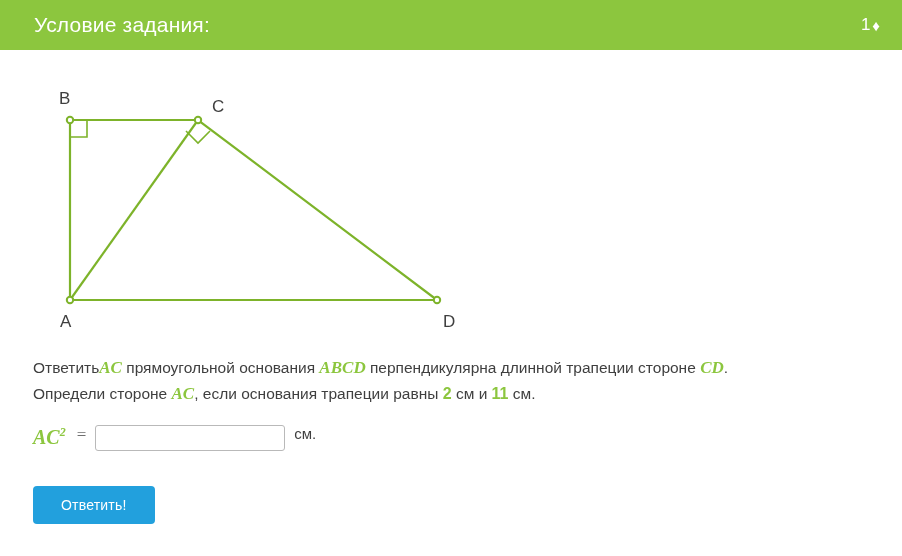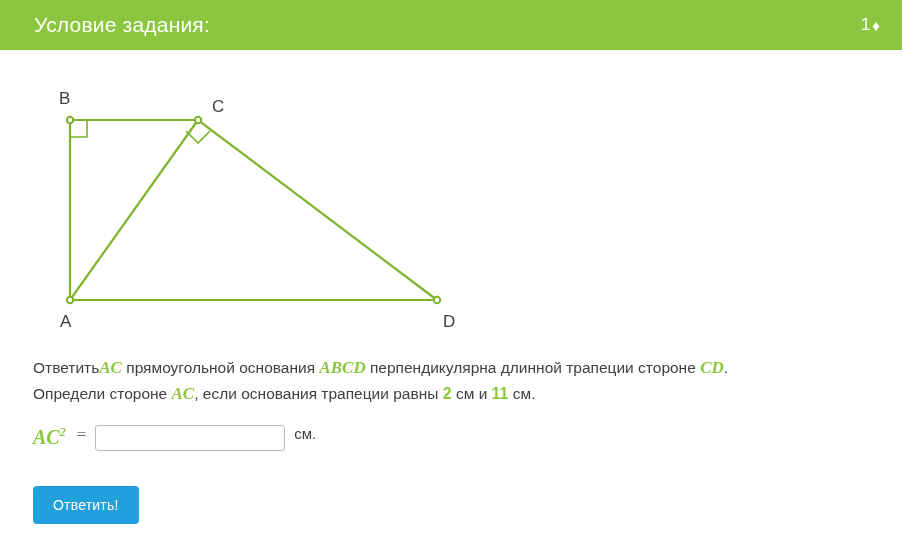--- a/index.html
+++ b/index.html
@@ -131,21 +131,21 @@
   .submit-btn {
     position: absolute;
     left: 33px;
     top: 486px;
     background: #22a0dd;
     color: #ffffff;
     border: none;
     border-radius: 4px;
     font-size: 14px;
     font-family: "Liberation Sans", sans-serif;
-    padding: 0 20px;
+    padding: 0 28px;
     height: 38px;
     cursor: pointer;
     letter-spacing: 0.2px;
   }
   .vertex-label {
     font-family: "Liberation Sans", sans-serif;
     font-size: 17px;
     fill: #3f3f3f;
   }
 </style>

